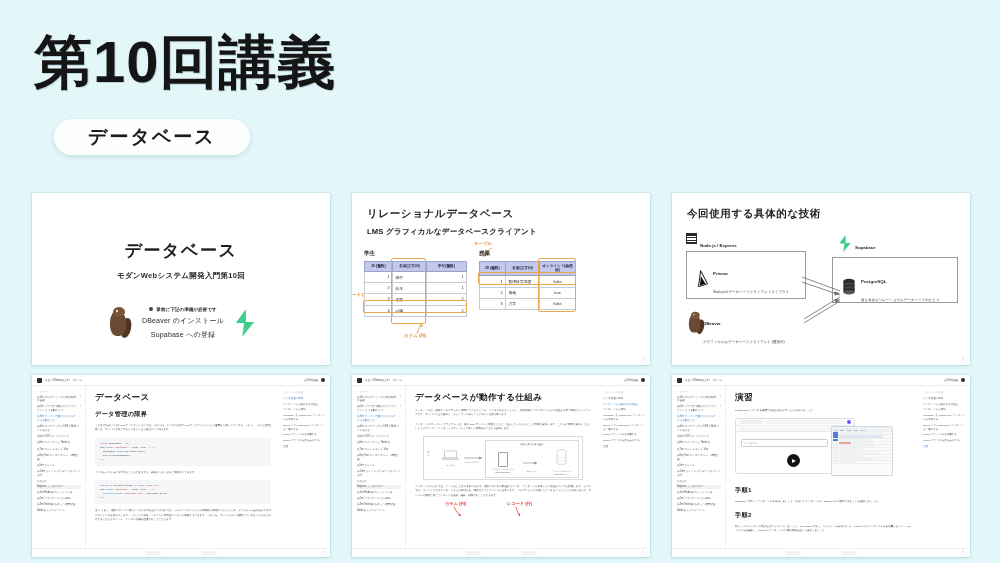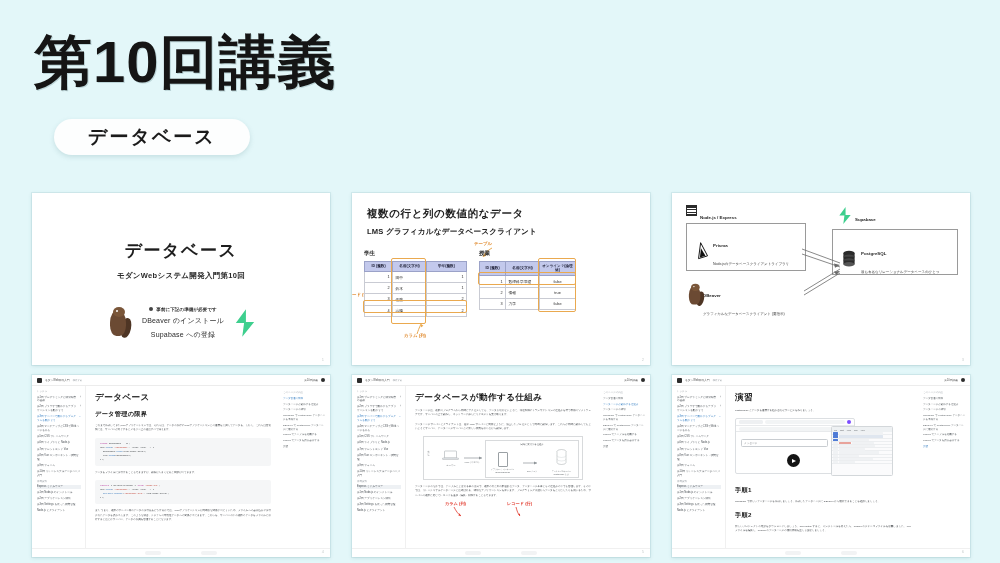--- a/index.html
+++ b/index.html
@@ -200,21 +200,21 @@
         <div class="s1-note">Supabase への登録</div>
       </div>
       <svg class="supa-bolt" viewBox="0 0 24 30">
         <path d="M13 0 L2 15 H11 L9 30 L22 14 H13 Z" fill="#3ecf8e"></path>
       </svg>
     </div>
     <div class="slide-pageno">1</div>
   </div>
 
   <div class="slide s2">
-    <div class="s2-h">複数の行と列の数値的なデータ</div>
+    <div class="s2-h">リレーショナルデータベース</div>
     <div class="s2-sub">LMS グラフィカルなデータベースクライアント</div>
 
     <div class="s2-tables">
 
       <div class="ann" style="left:122px; top:-9px;">テーブル</div>
       <svg class="ann-arrow" style="left:128px; top:-3px;" width="14" height="12" viewBox="0 0 14 12">
         <path d="M12 1 C8 3 5 6 3 10" stroke="#eaa94f" stroke-width="1" fill="none"></path>
         <path d="M3 10 l3.4 -1.2 l-2.2 -2.6 Z" fill="#eaa94f"></path>
       </svg>
 
@@ -296,20 +296,21 @@
           </tbody>
         </table>
         <div class="hl-box" style="left:59px; top:8px; width:38px; height:54px;"></div>
         <div class="hl-box" style="left:-1px; top:22px; width:98px; height:13px;"></div>
       </div>
     </div>
     <div class="slide-pageno">2</div>
   </div>
 
   <div class="slide s3">
+    <div class="s3-h">今回使用する具体的な技術</div>
 
     <div class="s3-canvas">
 
       <div style="position:absolute; left:14px; top:2px; display:flex; align-items:flex-start; gap:3px;">
         <span class="svr-icon"></span>
         <span>
           <span class="lbl-strong">Node.js / Express</span><br>
           <span class="lbl-thin">(アプリケーションサーバー)</span>
         </span>
       </div>

